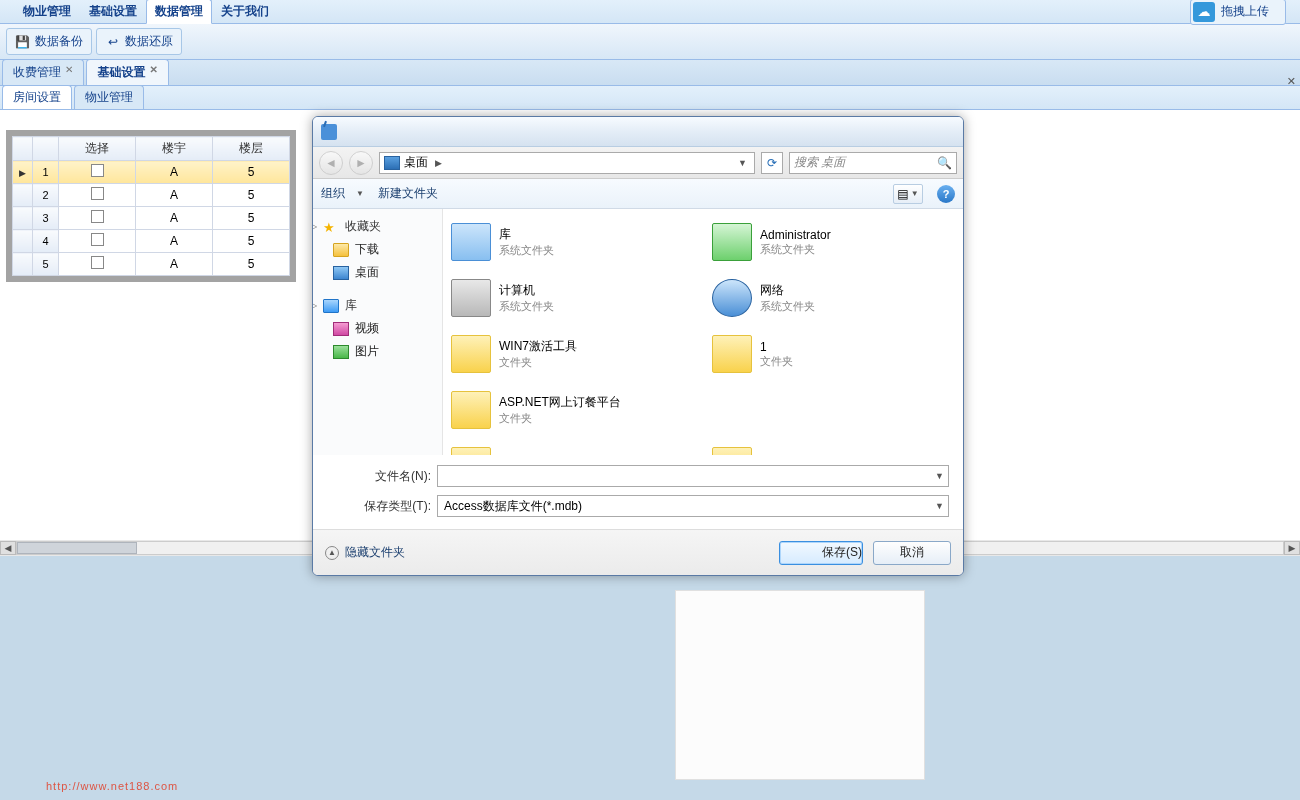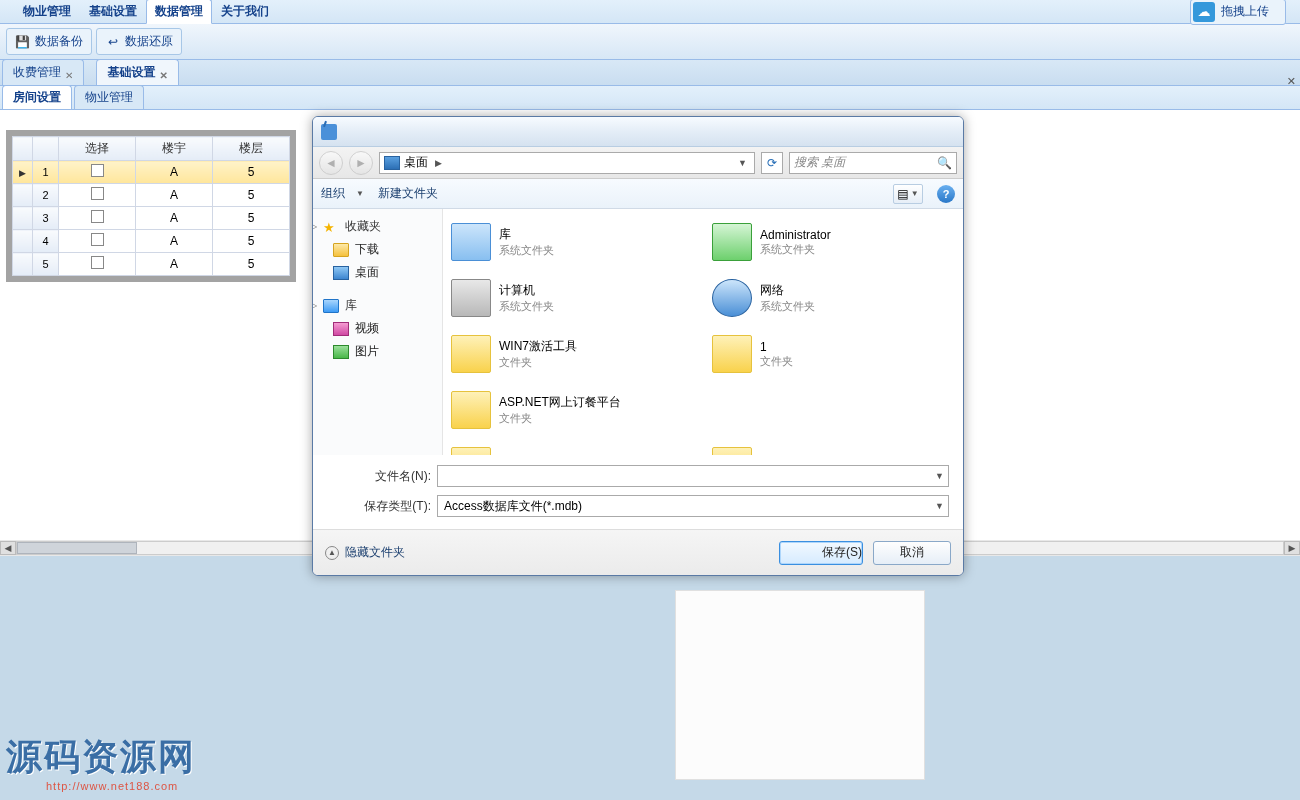--- a/index.html
+++ b/index.html
@@ -15,28 +15,28 @@
 .upload-btn span.lbl { color: #15428b; }
 .top-close { position: absolute; right: 4px; top: 75px; color: #555; font-size: 11px; cursor: pointer; }
 
 
 .toolbar { height: 36px; background: linear-gradient(#f0f6fc, #d7e7f6); border-bottom: 1px solid #99bbe8; display: flex; align-items: center; padding: 0 6px; gap: 4px; }
 .tbtn { display: flex; align-items: center; gap: 4px; padding: 4px 8px; border: 1px solid #a7c7e7; background: #eaf3fb; border-radius: 3px; cursor: pointer; color: #15428b; }
 .tbtn .icn { width: 16px; height: 16px; display: inline-flex; align-items: center; justify-content: center; font-size: 12px; }
 
 
 .outer-tabs { height: 26px; background: linear-gradient(#d8e8f6, #c9ddf0); border-bottom: 1px solid #99bbe8; display: flex; align-items: flex-end; padding-left: 2px; }
-.outer-tabs .tab { padding: 4px 10px; border: 1px solid #99bbe8; border-bottom: none; background: #d8e8f6; color: #15428b; border-radius: 4px 4px 0 0; margin-right: 12px; cursor: pointer; display: flex; align-items: flex-end; gap: 4px; }
+.outer-tabs .tab { padding: 4px 10px; border: 1px solid #99bbe8; border-bottom: none; background: #d8e8f6; color: #15428b; border-radius: 4px 4px 0 0; margin-right: 2px; cursor: pointer; display: flex; align-items: flex-start; gap: 4px; }
 .outer-tabs .tab.active { background: #f0f6fc; font-weight: bold; }
 .outer-tabs .tab .close { font-size: 10px; color: #777; }
 
 
 .inner-tabs { height: 24px; background: linear-gradient(#e3f0fb, #d4e6f6); border-bottom: 1px solid #99bbe8; display: flex; align-items: flex-end; padding-left: 2px; }
 .inner-tabs .tab { padding: 3px 10px; border: 1px solid #99bbe8; border-bottom: none; background: #d8e8f6; color: #15428b; border-radius: 4px 4px 0 0; margin-right: 2px; cursor: pointer; }
-.inner-tabs .tab.active { background: #fff; font-weight: bold; }
+.inner-tabs .tab.active { background: #fff; font-weight: normal; }
 
 
 .content { background: #fff; height: 446px; position: relative; overflow: hidden; }
 .virtual-scroll { position: absolute; bottom: 0; left: 0; right: 0; height: 16px; background: #e8e8e8; display: flex; align-items: center; }
 .virtual-scroll .track { flex: 1; height: 14px; background: #f0f0f0; border: 1px solid #ccc; position: relative; }
 .virtual-scroll .thumb { position: absolute; left: 0; top: 0; bottom: 0; width: 120px; background: #cfd4da; border: 1px solid #aeb4bc; }
 .virtual-scroll .arrow { width: 16px; height: 14px; background: #e0e0e0; border: 1px solid #bbb; display:flex; align-items:center; justify-content:center; font-size:9px; color:#555;}
 
 
 .grid { border: 6px solid #a3a3a3; margin: 20px 0 0 6px; width: 290px; font-size: 12px; }
@@ -220,21 +220,20 @@
         <div class="thumb"></div>
       </div>
     <div class="arrow">▶</div>
   </div>
 </div>
 
 <div class="bottom-fill"></div>
 <div class="ghost-panel"></div>
 
 <div class="watermark">
-  <div class="big">源码资源网</div>
   <div class="url">http://www.net188.com</div>
 </div>
 
 <div class="dialog-backdrop">
   <div class="dlg-titlebar">
     <span class="appicon"></span>
   </div>
 
   <div class="dlg-navbar">
     <div class="navbtn disabled">◄</div>

